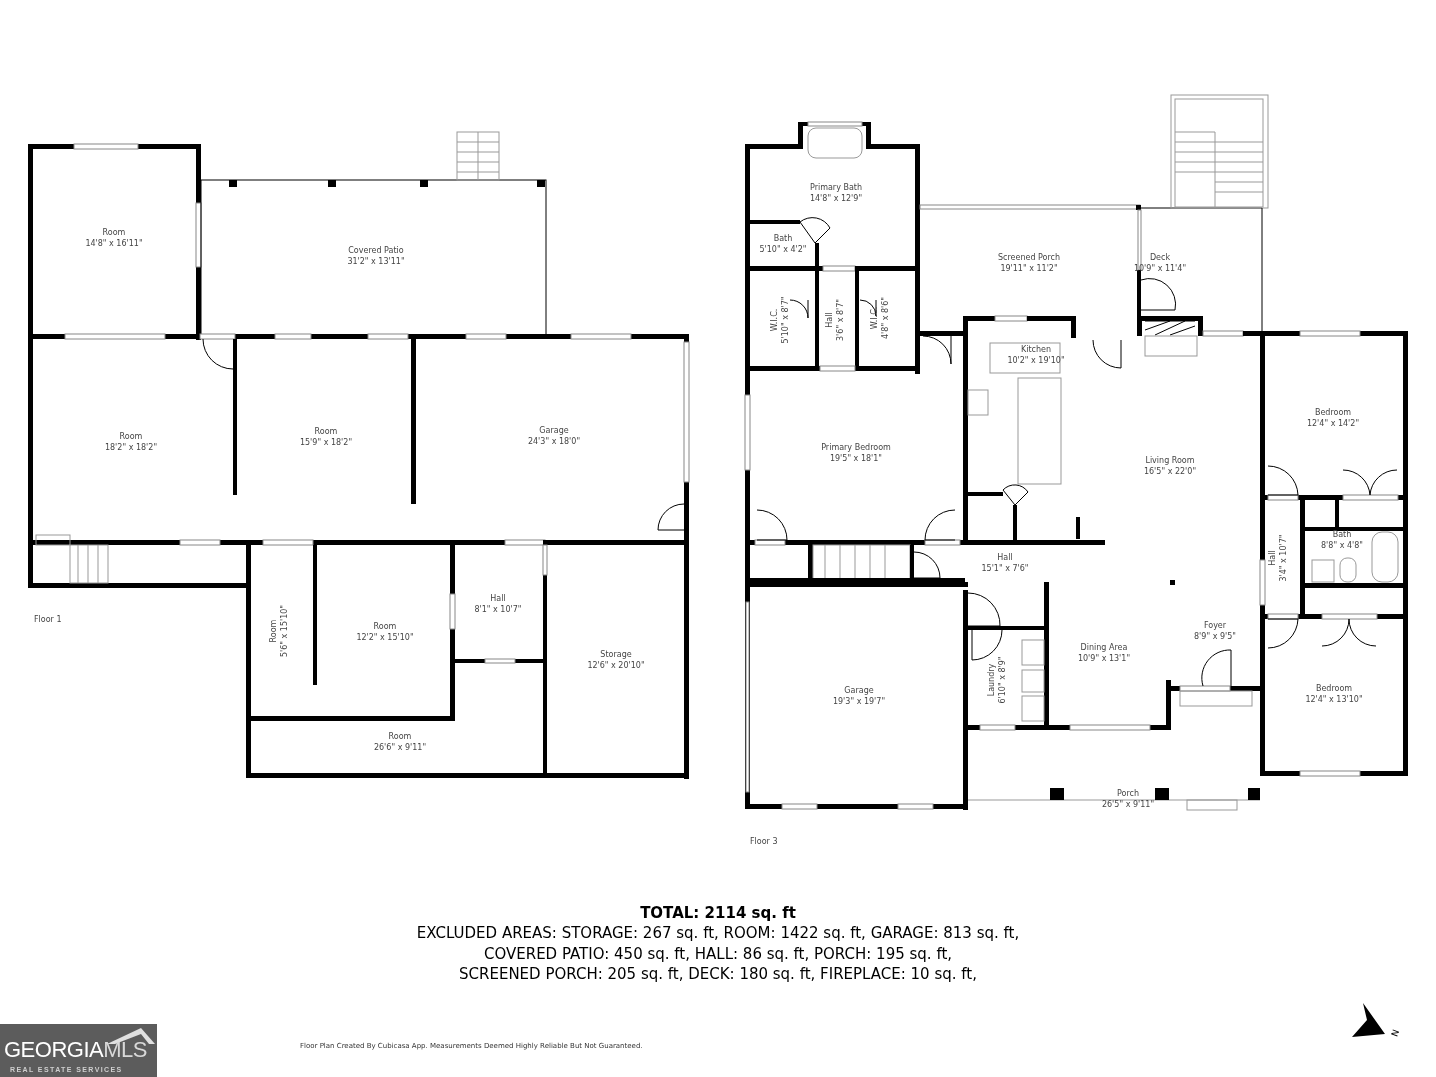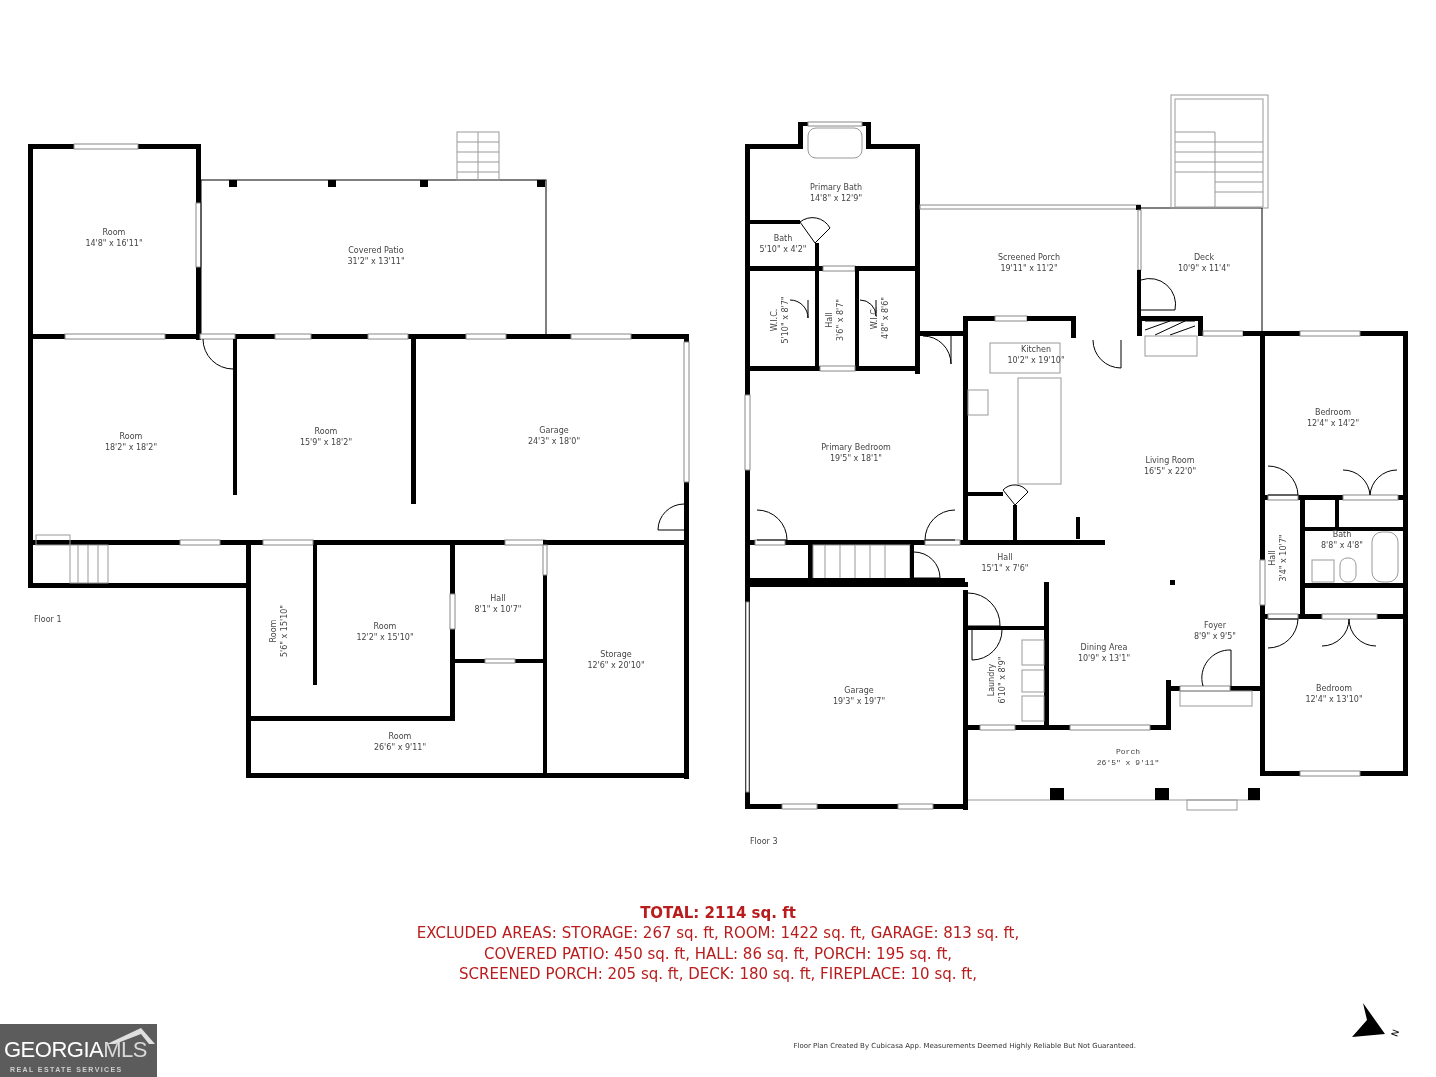--- a/index.html
+++ b/index.html
@@ -6,24 +6,24 @@
   body { width: 1436px; height: 1077px; position: relative; overflow: hidden;
          font-family: "DejaVu Sans", sans-serif; color: #444; }
   .plan { position: absolute; left: 0; top: 0; }
   .w { fill: #000; }
   .thin { stroke: #000; stroke-width: 1; fill: none; }
   .grey { stroke: #999; stroke-width: 1; fill: none; }
   .win { fill: #fff; stroke: #888; stroke-width: 1; }
   .label { position: absolute; font-size: 8px; line-height: 11px; text-align: center; color: #444; white-space: nowrap; transform: translate(-50%, -50%); }
   .label.rot { transform: translate(-50%, -50%) rotate(-90deg); }
   .floorlbl { position: absolute; font-size: 8px; color: #444; }
-  .summary { position: absolute; left: 300px; width: 836px; top: 903px; text-align: center; color: #b91c1c; }
+  .summary { position: absolute; left: 300px; width: 836px; top: 903px; text-align: center; color: #000000; }
   .summary .total { font-size: 15px; font-weight: bold; line-height: 20px; }
   .summary .line { font-size: 15px; line-height: 20.5px; }
-  .disclaimer { position: absolute; left: 300px; width: 836px; top: 1042px; text-align: right; font-size: 7px; color: #333; }
+  .disclaimer { position: absolute; left: 300px; width: 836px; top: 1042px; text-align: left; font-size: 7px; color: #333; }
   .logo { position: absolute; left: 0; top: 1024px; width: 157px; height: 53px; background: #5c5c5c; }
   .logo .main { position: absolute; left: 4px; top: 13px; font-size: 22px; letter-spacing: -0.5px; color: #fff; font-family: "Liberation Sans", sans-serif; }
   .logo .main span.mls { color: #d8d8d8; }
   .logo .sub { position: absolute; left: 10px; top: 42px; font-size: 7px; letter-spacing: 1.4px; color: #cfcfcf; font-weight: bold; font-family: "Liberation Sans", sans-serif; }
   .north { position: absolute; left: 1340px; top: 1000px; }
 </style>
 </head>
 <body>
 
 <svg class="plan" width="1436" height="900" viewBox="0 0 1436 900">
@@ -286,21 +286,21 @@
     <div>3'6" x 8'7"</div>
   </div>
 <div class="label rot" style="left:880px;top:318px;">
     <div>W.I.C.</div>
     <div>4'8" x 8'6"</div>
   </div>
 <div class="label" style="left:1029px;top:263px;">
     <div>Screened Porch</div>
     <div>19'11" x 11'2"</div>
   </div>
-<div class="label" style="left:1204px;top:263px;">
+<div class="label" style="left:1160px;top:263px;">
     <div>Deck</div>
     <div>10'9" x 11'4"</div>
   </div>
 <div class="label" style="left:1036px;top:355px;">
     <div>Kitchen</div>
     <div>10'2" x 19'10"</div>
   </div>
 <div class="label" style="left:856px;top:453px;">
     <div>Primary Bedroom</div>
     <div>19'5" x 18'1"</div>
@@ -338,21 +338,21 @@
     <div>6'10" x 8'9"</div>
   </div>
 <div class="label" style="left:859px;top:696px;">
     <div>Garage</div>
     <div>19'3" x 19'7"</div>
   </div>
 <div class="label" style="left:1334px;top:694px;">
     <div>Bedroom</div>
     <div>12'4" x 13'10"</div>
   </div>
-<div class="label" style="left:1128px;top:757px;font-family:Liberation Mono, monospace;">
+<div class="label" style="left:1128px;top:799px;">
     <div>Porch</div>
     <div>26'5" x 9'11"</div>
   </div>
 <div class="floorlbl" style="left:750px;top:837px;">Floor 3</div>
 
 <div class="summary">
   <div class="total">TOTAL: 2114 sq. ft</div>
   <div class="line">EXCLUDED AREAS: STORAGE: 267 sq. ft, ROOM: 1422 sq. ft, GARAGE: 813 sq. ft,</div>
   <div class="line">COVERED PATIO: 450 sq. ft, HALL: 86 sq. ft, PORCH: 195 sq. ft,</div>
   <div class="line">SCREENED PORCH: 205 sq. ft, DECK: 180 sq. ft, FIREPLACE: 10 sq. ft,</div>

